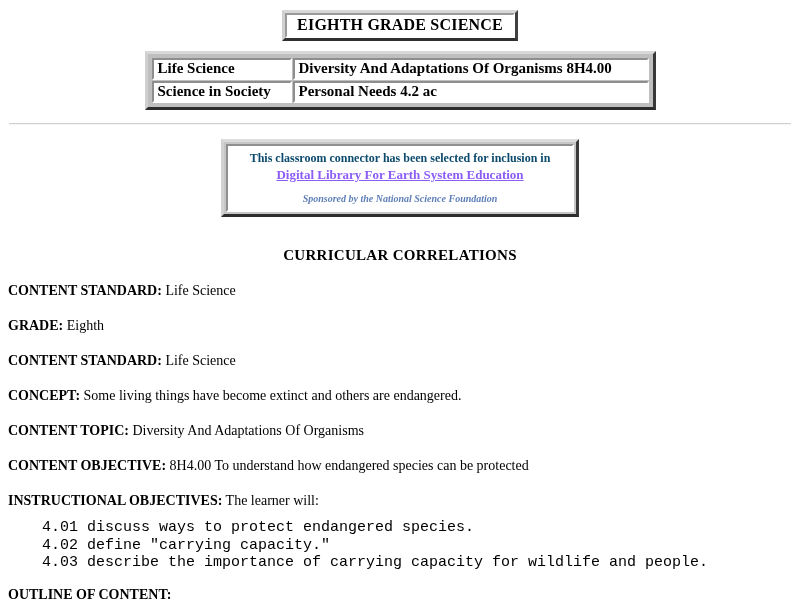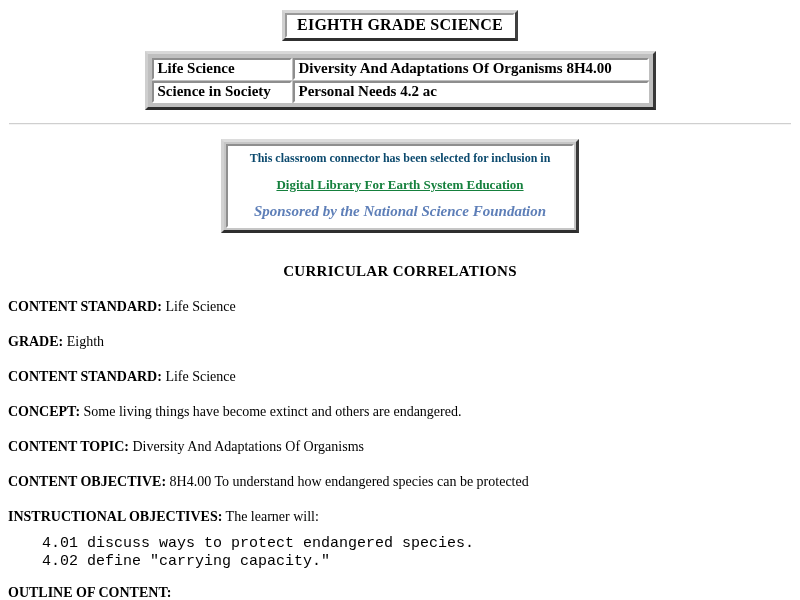--- a/index.html
+++ b/index.html
@@ -102,33 +102,33 @@
     padding: 5px 6px 6px 6px;
   }
   .banner-line1 {
     color: #0c4a6e;
     font-weight: bold;
     font-size: 12px;
     white-space: nowrap;
   }
   .banner-link {
     display: block;
-    margin-top: 11px;
-    color: #15803d;
+    margin-top: 1px;
+    color: #8b5cf6;
     font-weight: bold;
     font-size: 13px;
     text-decoration: underline;
     white-space: nowrap;
   }
   .banner-line3 {
     margin-top: 10px;
     color: #5e7fb8;
     font-weight: bold;
     font-style: italic;
-    font-size: 15px;
+    font-size: 10px;
     white-space: nowrap;
   }
 
   
   .doc {
     padding: 0 8px;
     margin-top: 30px;
   }
   h2.section-heading {
     text-align: center;
@@ -224,19 +224,20 @@
     <span class="lbl">CONTENT OBJECTIVE:</span><span> 8H4.00 To understand how endangered species can be protected</span>
   </p>
 
   <p class="field">
     <span class="lbl">INSTRUCTIONAL OBJECTIVES:</span><span> The learner will:</span>
   </p>
 
   <div class="sublist">
     <div>4.01 discuss ways to protect endangered species.</div>
     <div>4.02 define "carrying capacity."</div>
+    <div>4.03 describe the importance of carrying capacity for wildlife and people.</div>
   </div>
 
   <p class="field tight">
     <span class="lbl">OUTLINE OF CONTENT:</span>
   </p>
 
 </div>
 
 </body></html>

